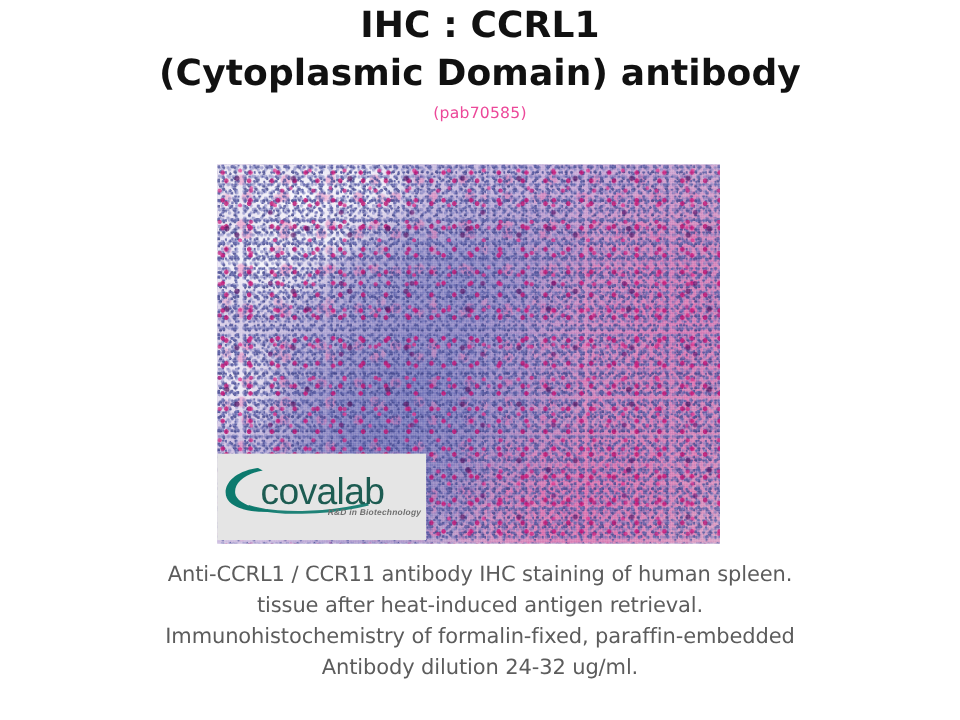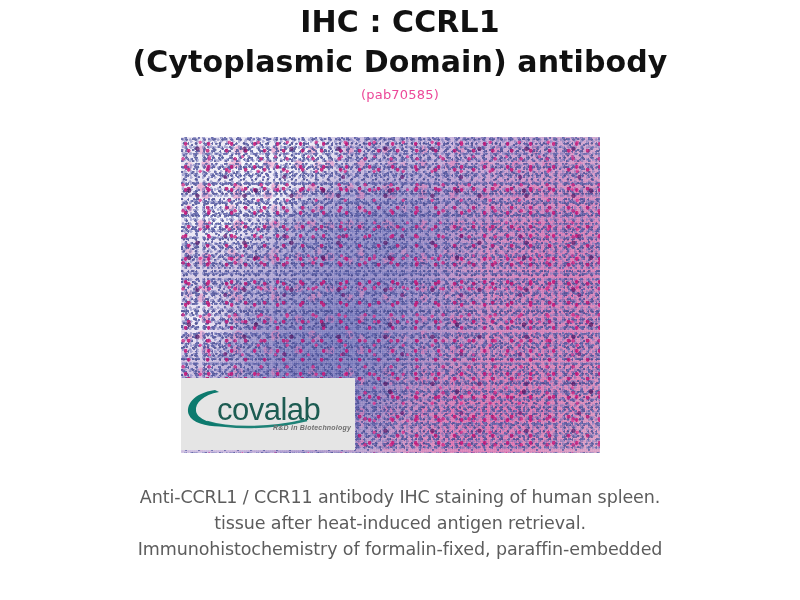--- a/index.html
+++ b/index.html
@@ -158,21 +158,21 @@
     font-weight:700;
     font-size:7px;
     letter-spacing:.2px;
     color:#6f6f6f;
     white-space:nowrap;
   }
 
   
   .caption{
     position:absolute;
-    left:0;top:484px;width:800px;
+    left:0;top:466px;width:800px;
     text-align:center;
     font-family:"DejaVu Sans", sans-serif;
     font-size:17.5px;
     line-height:26px;
     color:#5c5c5c;
     letter-spacing:-0.1px;
   }
   .caption div{white-space:nowrap;}
 </style>
 </head>
@@ -210,15 +210,16 @@
         <text x="32" y="34" font-family="Liberation Sans, sans-serif" font-size="31" fill="#1d5c52" letter-spacing="-0.5">covalab</text>
       </svg>
       <div class="logo-tag">R&amp;D in Biotechnology</div>
     </div>
   </div>
 
   <div class="caption">
     <div>Anti-CCRL1 / CCR11 antibody IHC staining of human spleen.</div>
     <div>tissue after heat-induced antigen retrieval.</div>
     <div>Immunohistochemistry of formalin-fixed, paraffin-embedded</div>
+    <div>Antibody dilution 24-32 ug/ml.</div>
   </div>
 
 </div>
 
 </body></html>

